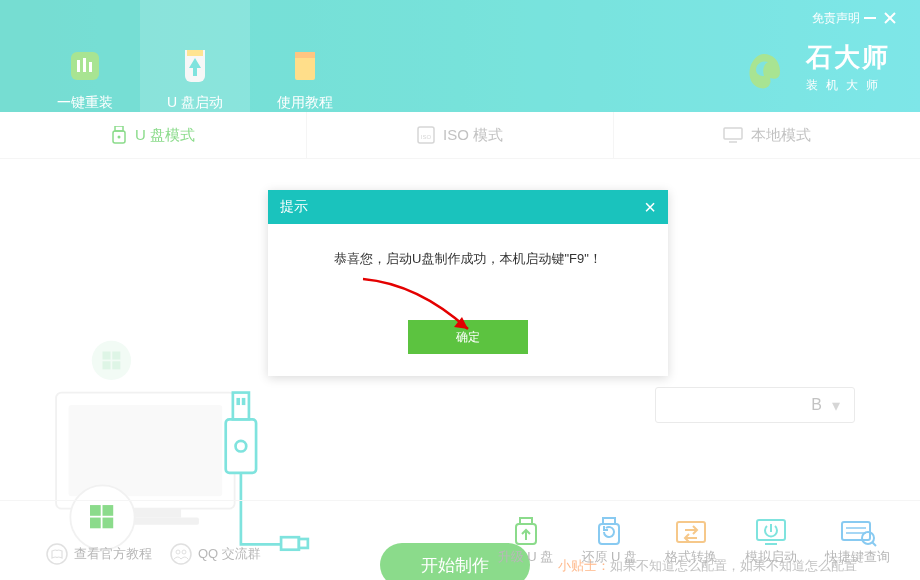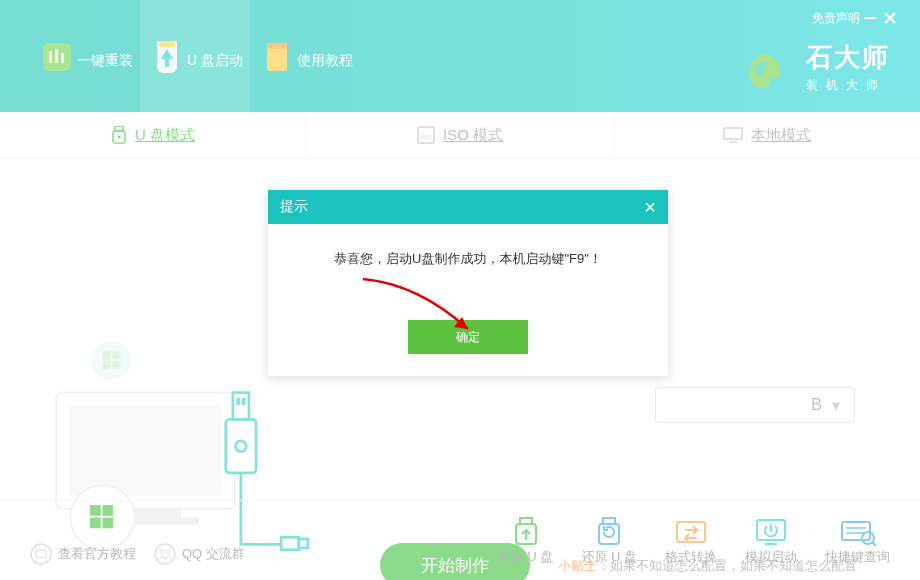--- a/index.html
+++ b/index.html
@@ -8,38 +8,38 @@
 .header {
   height: 112px;
   background: linear-gradient(to right, #1bc6b4 0%, #1dcfc2 50%, #28d6d9 100%);
   display: flex;
   align-items: stretch;
   position: relative;
 }
 .header .tabs { display: flex; padding-left: 30px; }
 .header .htab {
   width: 110px;
-  display: flex; flex-direction: row; align-items: center; justify-content: center;
+  display: flex; flex-direction: column; align-items: center; justify-content: flex-end;
   color: #fff; cursor: pointer; padding-top: 10px;
 }
 .header .htab.active { background: rgba(255,255,255,0.15); }
 .header .htab .hicon { width: 40px; height: 40px; display: flex; align-items: center; justify-content: center; margin-bottom: 8px; }
 .header .htab span { font-size: 14px; }
 .header .right { position: absolute; right: 20px; top: 8px; display: flex; align-items: center; gap: 0; color: #fff; }
 .header .right a { color: #fff; font-size: 12px; text-decoration: none; }
 .header .brand { position: absolute; right: 30px; top: 40px; display: flex; align-items: flex-end; gap: 20px; }
 .header .brand .logo-ico { width: 44px; height: 44px; }
 .header .brand .txt { color: #fff; }
 .header .brand .txt .t1 { font-size: 26px; font-weight: bold; letter-spacing: 2px; }
 .header .brand .txt .t2 { font-size: 12px; letter-spacing: 8px; margin-top: 2px; }
 
 .mode-tabs { display: flex; border-bottom: 1px solid #eee; }
 .mode-tabs .mtab {
   flex: 1; height: 46px; display: flex; align-items: center; justify-content: center;
-  gap: 8px; color: #999; font-size: 15px; cursor: pointer; border-right: 1px solid #eee; text-decoration: underline;
+  gap: 8px; color: #999; font-size: 15px; cursor: pointer; border-right: 1px solid #eee;
 }
 .mode-tabs .mtab:last-child { border-right: none; }
 .mode-tabs .mtab.active { color: #3ec43e; }
 
 .content { position: relative; padding: 30px 50px 0; height: 310px; }
 .illustration {
   position: absolute; left: 30px; top: 180px; width: 320px; height: 250px;
 }
 .select-box {
   position: absolute; right: 65px; top: 228px;
@@ -54,21 +54,21 @@
 }
 .tip {
   position: absolute; left: 558px; top: 398px; font-size: 13px; color: #999;
 }
 .tip .orange { color: #ff8a3d; }
 
 .bottom {
   position: absolute; bottom: 0; left: 0; right: 0; height: 80px;
   border-top: 1px solid #eee; display: flex; align-items: center;
 }
-.bottom .left-links { display: flex; gap: 18px; padding-left: 30px; margin-top: 26px; }
+.bottom .left-links { display: flex; gap: 18px; padding-left: 46px; margin-top: 26px; }
 .bottom .left-links .link { display: flex; align-items: center; gap: 6px; color: #888; font-size: 13px; cursor: pointer; }
 .bottom .tools { display: flex; margin-left: auto; padding-right: 30px; gap: 28px; }
 .bottom .tool { display: flex; flex-direction: column; align-items: center; color: #888; font-size: 13px; cursor: pointer; }
 .bottom .tool svg { width: 40px; height: 32px; }
 
 .modal-mask {
   position: absolute; inset: 0; background: rgba(255,255,255,0.4);
   display: flex; align-items: flex-start; justify-content: center;
 }
 .modal {

